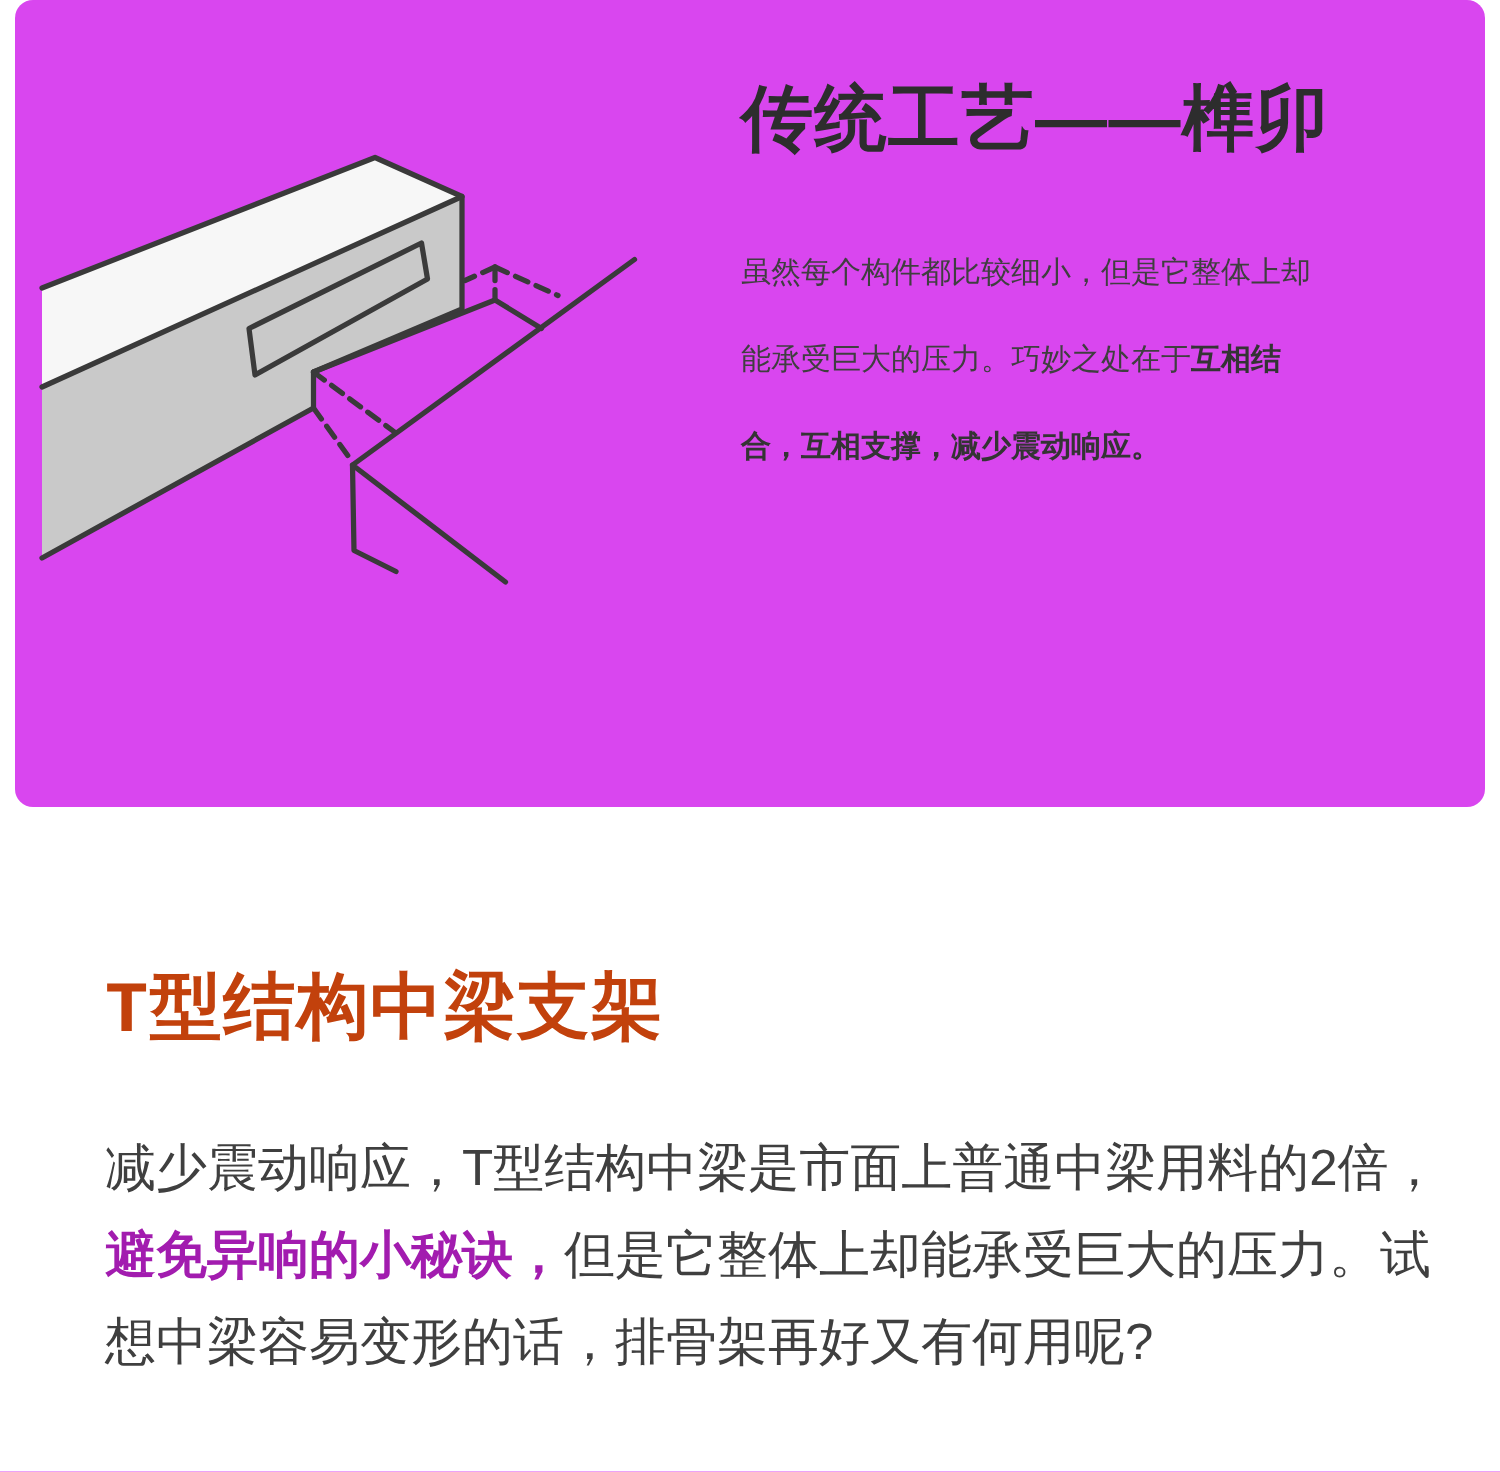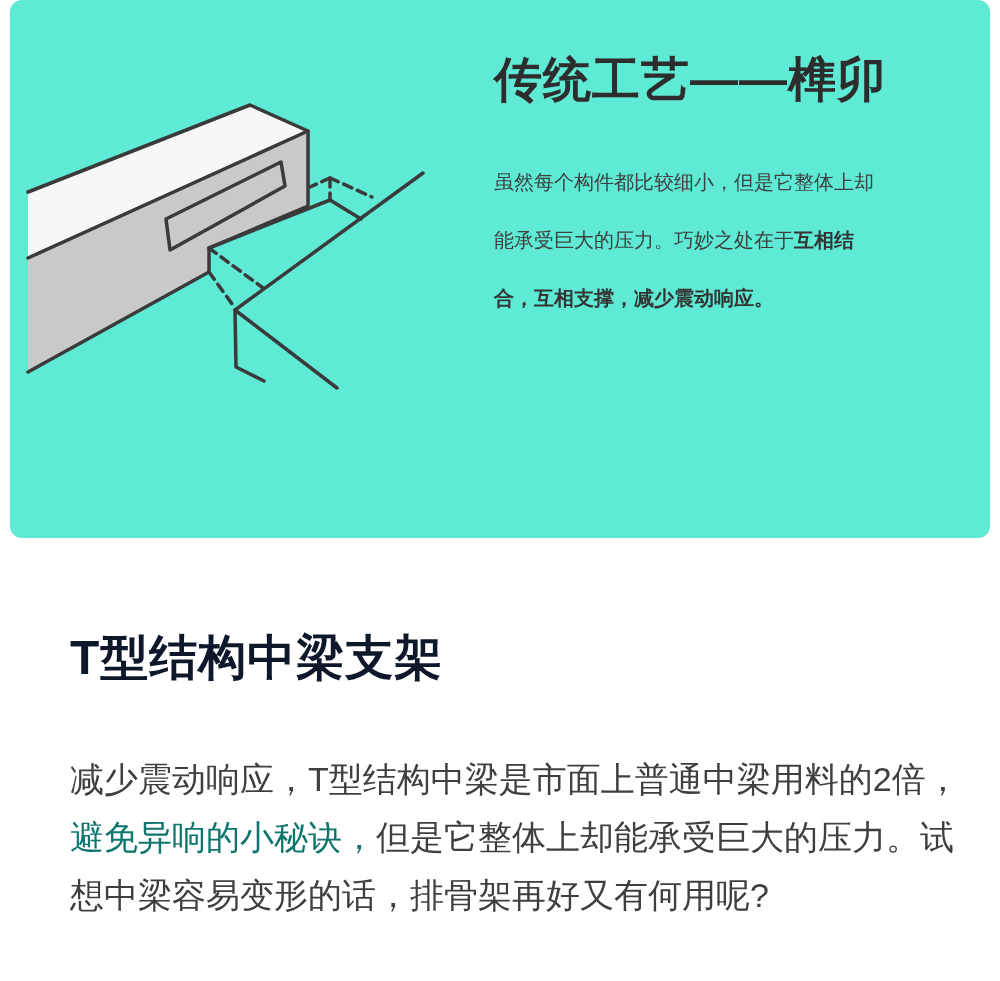--- a/index.html
+++ b/index.html
@@ -3,47 +3,47 @@
 <meta charset="utf-8">
 <style>
   html,body{margin:0;padding:0;}
   body{
     width:1000px;height:981px;position:relative;overflow:hidden;
     background:#ffffff;
     font-family:"Liberation Sans", sans-serif;
   }
   .card{
     position:absolute;left:10px;top:0;width:980px;height:538px;
-    background:#5eead4;border-radius:12px;
+    background:#d946ef;border-radius:12px;
   }
   .illus{
     position:absolute;left:10px;top:90px;width:440px;height:330px;
   }
   .card-title{
     position:absolute;left:484px;top:52px;margin:0;
     font-size:48px;line-height:1.15;font-weight:700;
     color:#2d2d2d;letter-spacing:1px;white-space:nowrap;
   }
   .card-text{
     position:absolute;left:484px;top:153px;margin:0;width:398px;
     font-size:20px;line-height:58px;color:#3f3f3f;
     word-break:break-all;overflow-wrap:anywhere;
   }
   .card-text strong{font-weight:700;color:#343434;}
   .section-title{
-    position:absolute;left:70px;top:630px;margin:0;
+    position:absolute;left:70px;top:648px;margin:0;
     font-size:48px;line-height:1.15;font-weight:700;
-    color:#0f172a;letter-spacing:1px;white-space:nowrap;
+    color:#c2410c;letter-spacing:1px;white-space:nowrap;font-family:Liberation Mono, monospace;
   }
   .section-text{
     position:absolute;left:70px;top:750px;margin:0;width:900px;
     font-size:34px;line-height:58px;color:#3f3f3f;
     word-break:break-all;overflow-wrap:anywhere;
   }
-  .section-text strong{font-weight:400;color:#0f766e;}
+  .section-text strong{font-weight:700;color:#a21caf;}
 </style>
 </head>
 <body>
 
 <div class="card">
 
   <svg class="illus" viewBox="0 0 440 330" xmlns="http://www.w3.org/2000/svg" aria-hidden="true">
 
     <polygon points="8,102 230,15 288,41 8,168" fill="#f7f7f7"></polygon>
 

